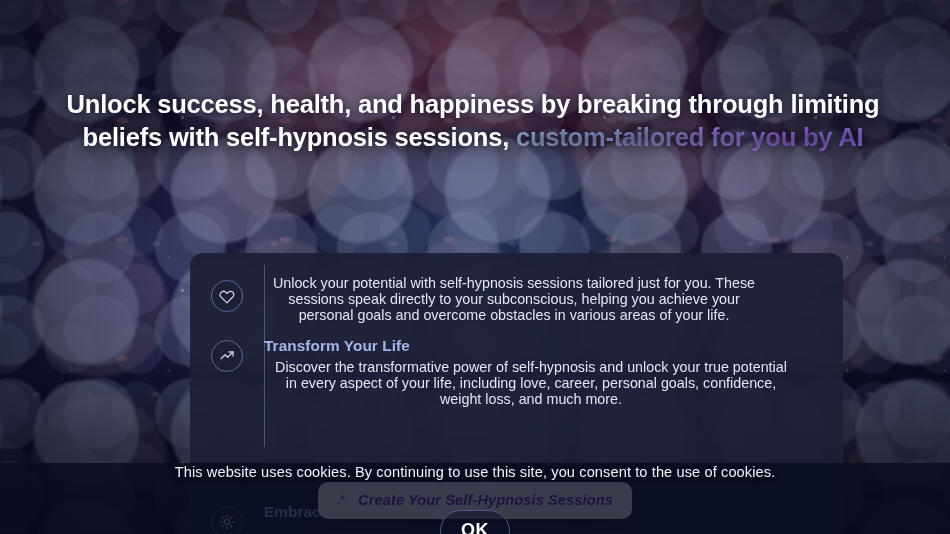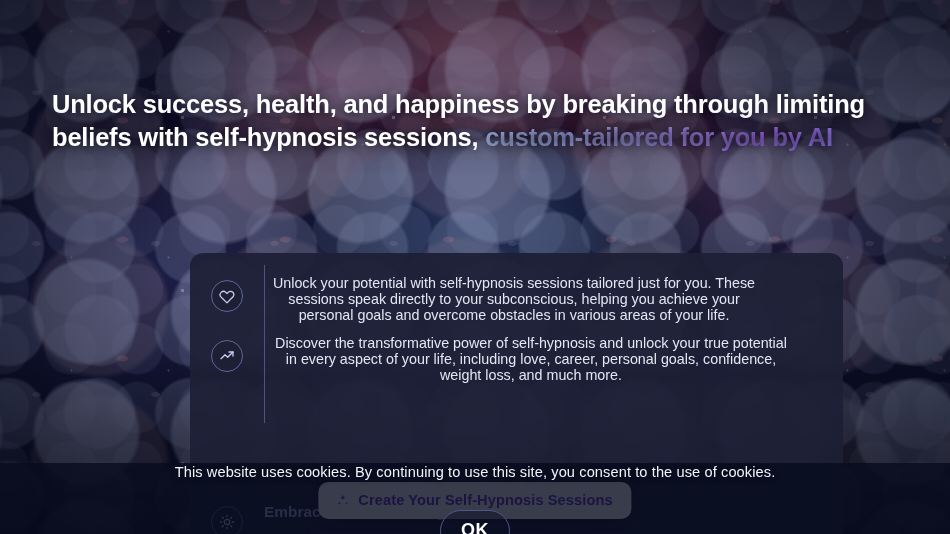--- a/index.html
+++ b/index.html
@@ -114,20 +114,21 @@
     background:
       radial-gradient(ellipse 640px 420px at 50% 48%, rgba(0,0,0,0) 42%, rgba(5,7,20,0.55) 100%),
       linear-gradient(180deg, rgba(6,8,22,0.25) 0%, rgba(6,8,22,0) 22%, rgba(6,8,22,0) 70%, rgba(6,8,22,0.45) 100%);
   }
 
   
   .hero {
     position: absolute;
     left: 0; right: 4px;
     top: 88px;
+    text-align: center;
     padding: 0 52px;
   }
   .hero-title {
     font-size: 25.5px;
     line-height: 32.5px;
     font-weight: 700;
     color: #ffffff;
     letter-spacing: -0.2px;
     text-shadow: 0 1px 10px rgba(4,6,20,0.75), 0 0 26px rgba(4,6,20,0.5);
   }
@@ -232,20 +233,21 @@
     border: none;
     border-radius: 10px;
     padding: 10px 19px 11px 17px;
     font-family: "Liberation Sans", sans-serif;
     font-size: 14.6px;
     font-weight: 700;
     letter-spacing: .1px;
     cursor: pointer;
     box-shadow: 0 5px 18px rgba(4,6,20,0.45);
     white-space: nowrap;
+    font-style: italic;
   }
   .cta svg { display: block; flex: 0 0 auto; }
 
   
   .feature-peek {
     position: absolute;
     left: 0; right: 0;
     top: 248px;
   }
 
@@ -328,20 +330,21 @@
       <div class="feature">
         <div class="feature-marker">
           <div class="marker-circle">
             <svg width="16" height="16" viewBox="0 0 24 24" fill="none" stroke="#c6cdf0" stroke-width="2" stroke-linecap="round" stroke-linejoin="round">
               <polyline points="3,16 9,10 13,14 21,6"></polyline>
               <polyline points="15,6 21,6 21,12"></polyline>
             </svg>
           </div>
         </div>
         <div class="feature-body">
+          <div class="feature-title">Transform Your Life</div>
           <div class="feature-text wide">Discover the transformative power of self-hypnosis and unlock your true potential in every aspect of your life, including love, career, personal goals, confidence, weight loss, and much more.</div>
         </div>
       </div>
 
       <div class="feature feature-peek">
         <div class="feature-marker">
           <div class="marker-circle">
             <svg width="16" height="16" viewBox="0 0 24 24" fill="none" stroke="#c6cdf0" stroke-width="1.9" stroke-linecap="round" stroke-linejoin="round">
               <circle cx="12" cy="12" r="4"></circle>
               <path d="M12 2v2M12 20v2M2 12h2M20 12h2M4.9 4.9l1.5 1.5M17.6 17.6l1.5 1.5M19.1 4.9l-1.5 1.5M6.4 17.6l-1.5 1.5"></path>

